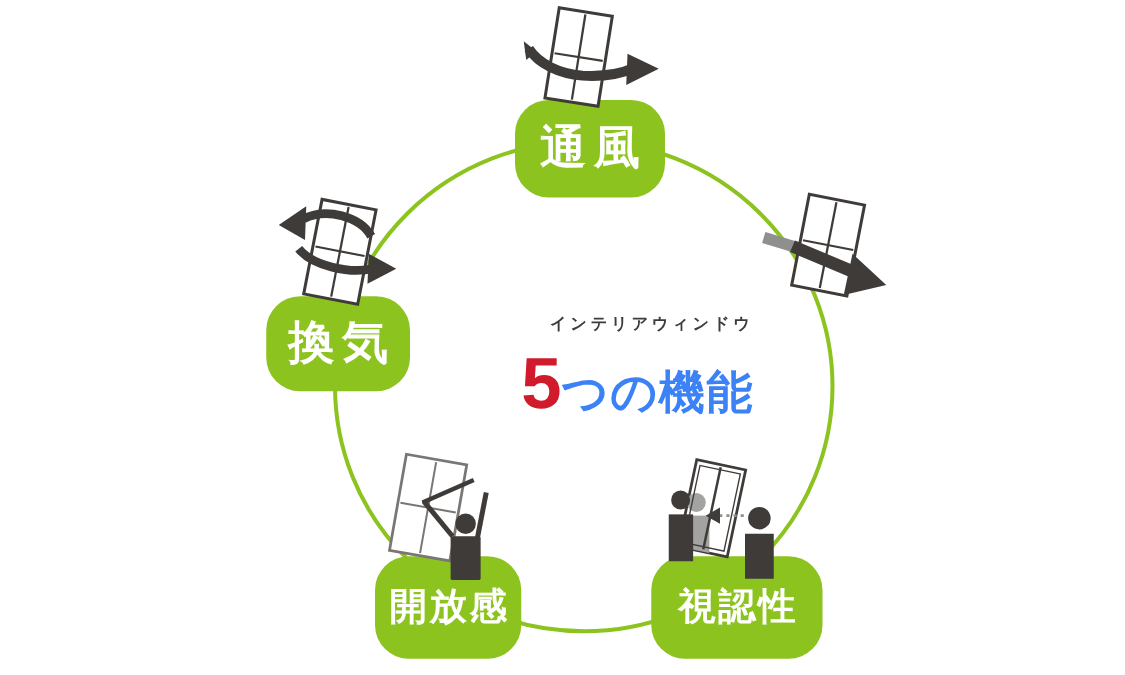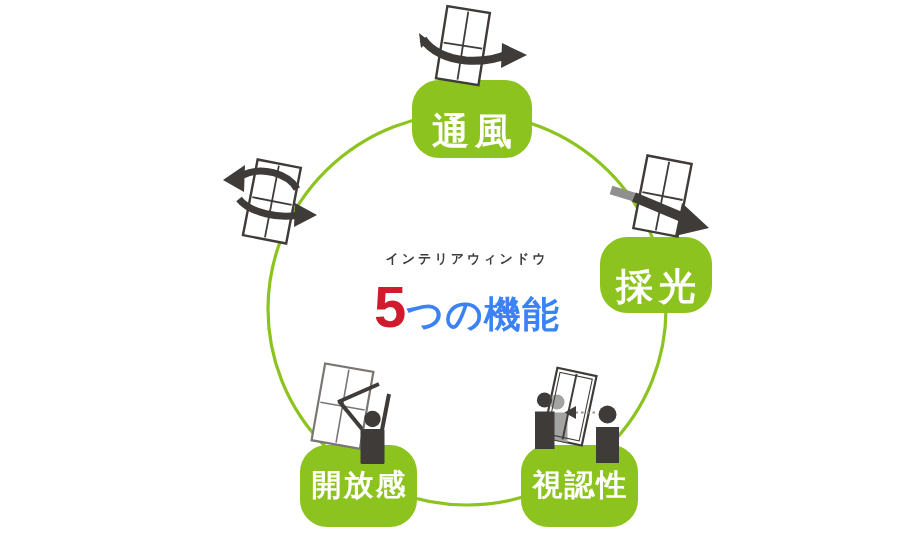--- a/index.html
+++ b/index.html
@@ -11,30 +11,30 @@
   .layer{position:absolute;left:0;top:0;width:900px;height:540px;pointer-events:none;}
   .ring-layer{z-index:1;}
   .icons-layer{z-index:3;}
   .node{
     position:absolute;z-index:2;
     background:#8cc31f;border-radius:27px;
     display:flex;align-items:center;justify-content:center;
     color:#ffffff;font-weight:bold;
   }
   .node span{display:block;transform:translateY(-1px);}
-  .node-2ch{font-size:37px;letter-spacing:6px;text-indent:6px;align-items:flex-end;}
+  .node-2ch{font-size:37px;letter-spacing:6px;text-indent:6px;}
   .node-3ch{font-size:30px;letter-spacing:2px;text-indent:2px;align-items:center;}
   .node-top{left:412px;top:80px;width:120px;height:78px;}
   .node-left{left:213px;top:237px;width:115px;height:76px;}
   .node-right{left:600px;top:237px;width:112px;height:76px;}
   .node-bleft{left:300px;top:445px;width:117px;height:82px;}
-  .node-bright{left:521px;top:445px;width:117px;height:82px;}
+  .node-bright{left:521px;top:445px;width:137px;height:82px;}
   .center-text{
     position:absolute;z-index:4;left:331px;top:250px;width:272px;
-    text-align:center;color:#3f3b39;
+    text-align:right;color:#3f3b39;
   }
   .center-subtitle{
     font-size:13px;font-weight:bold;letter-spacing:3px;color:#3f3b39;
   }
   .center-headline{margin-top:10px;white-space:nowrap;}
   .center-headline .num{
     font-size:58px;font-weight:800;color:#cf1b2b;line-height:1;
   }
   .center-headline .rest{
     font-size:37px;font-weight:bold;color:#3b82f6;letter-spacing:1px;
@@ -45,22 +45,22 @@
 
 <div class="stage">
 
   <svg class="layer ring-layer" viewBox="0 0 900 540">
     <ellipse cx="467" cy="309" rx="199" ry="196" fill="none" stroke="#8cc31f" stroke-width="3.2"></ellipse>
   </svg>
 
   <div class="node node-top node-2ch">
     <span>通風</span>
   </div>
-  <div class="node node-right node-2ch">
-    <span>採光</span>
+  <div class="node node-left node-2ch">
+    <span>換気</span>
   </div>
   <div class="node node-bleft node-3ch">
     <span>開放感</span>
   </div>
   <div class="node node-bright node-3ch">
     <span>視認性</span>
   </div>
 
   <svg class="layer icons-layer" viewBox="0 0 900 540">
     <defs>

